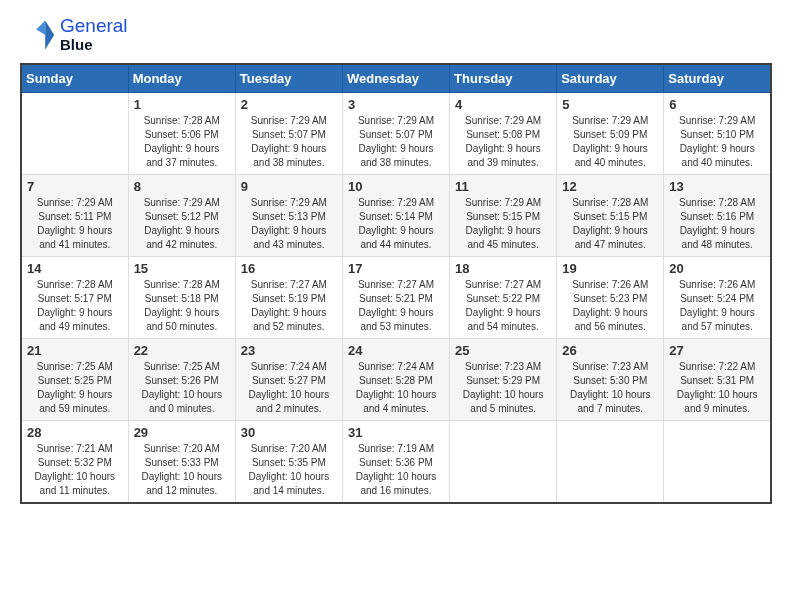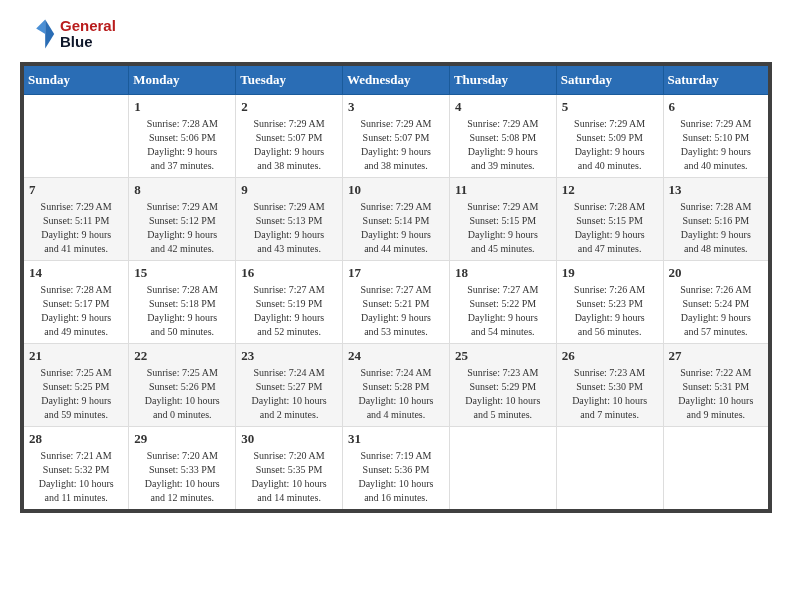--- a/index.html
+++ b/index.html
@@ -41,22 +41,21 @@
       line-height: 1.1;
     }
     .location {
       font-size: 14px;
       color: #555;
       margin-top: 2px;
     }
     .calendar {
       width: 100%;
       border-collapse: collapse;
-      border: 4px solid #404040;
-      font-family: Liberation Serif, serif;
+      border: 2px solid #404040;
     }
     .calendar th {
       background: #2a6db5;
       color: #fff;
       font-size: 13px;
       font-weight: bold;
       padding: 6px 4px;
       text-align: left;
       border: 1px solid #1a5a9a;
     }
@@ -94,21 +93,21 @@
 
 <div class="page">
   <div class="header">
     <div class="logo">
       <svg class="logo-icon" viewBox="0 0 40 40">
 
         <polygon points="28,4 38,20 28,36" fill="#2a6db5"></polygon>
         <polygon points="28,4 18,14 28,20" fill="#4a8fd5"></polygon>
       </svg>
       <div>
-        <div style="font-size:15px;font-weight:bold;color:#b91c1c;line-height:1.1;">General</div>
+        <div style="font-size:19px;font-weight:normal;color:#1d4ed8;line-height:1.1;">General</div>
         <div style="font-size:15px;font-weight:bold;color:#0f172a;line-height:1.1;">Blue</div>
       </div>
     </div>
   </div>
 
   <table class="calendar">
     <thead>
       <tr>
       <th>Sunday</th>
           <th>Monday</th>

